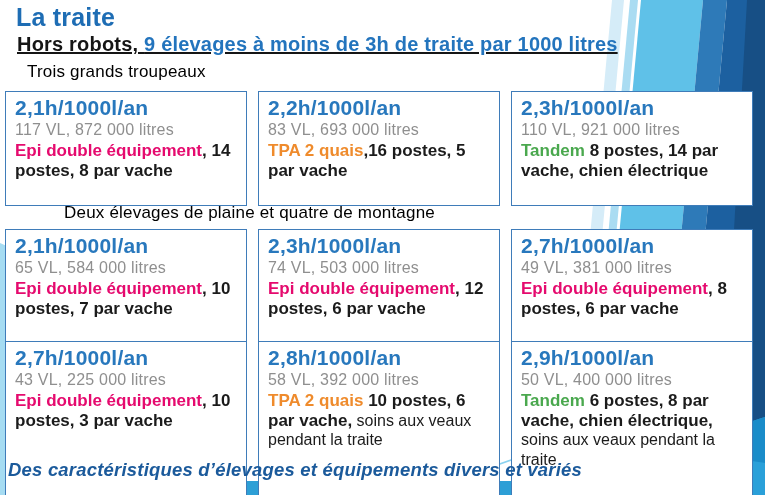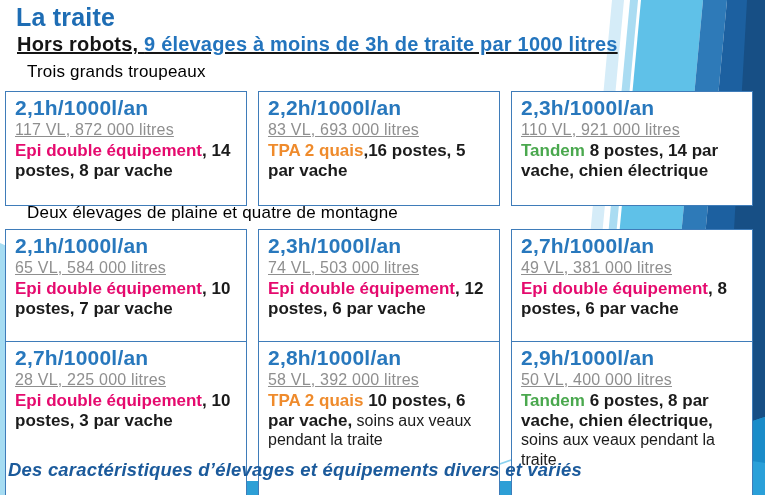--- a/index.html
+++ b/index.html
@@ -22,21 +22,21 @@
     font-size:20px;font-weight:bold;color:#151515;letter-spacing:0.2px;
     white-space:nowrap;
     text-decoration:underline;
   }
   .subtitle .hl{color:#2374bd;}
   .section-label{
     position:absolute;left:27px;
     font-size:17px;color:#000000;letter-spacing:0.2px;white-space:nowrap;
   }
   #section1-label{top:62px;}
-  #section2-label{top:203px;}
+  #section2-label{top:203px;margin-left:37px;}
 
   .card-row{position:absolute;left:5px;display:flex;gap:11px;}
   #row1{top:91px;}
   #row2{top:229px;}
   #row3{top:341px;}
 
   .card{
     width:242px;box-sizing:border-box;
     background:#ffffff;
     border:1.6px solid #3f7cb9;
@@ -45,21 +45,20 @@
     line-height:1.16;
   }
   #row3 .card{min-height:0;}
   .card-time{
     font-size:21px;font-weight:bold;color:#2878bd;letter-spacing:0.2px;
     margin-bottom:1px;
   }
   .card-stats{
     font-size:16px;color:#8f8f8f;letter-spacing:0.2px;
     margin-bottom:1px;
-    text-decoration:underline;
   }
   .card-body{font-size:17px;font-weight:bold;color:#1b1b1b;}
   .card-body .reg{font-weight:normal;font-size:16px;}
 
   .footer{
     position:absolute;left:8px;top:459px;
     font-size:18.5px;font-weight:bold;font-style:italic;color:#1b5a9b;
     letter-spacing:0.2px;white-space:nowrap;
   }
 </style>
@@ -125,21 +124,21 @@
       <div class="card">
         <div class="card-time">2,7h/1000l/an</div>
         <div class="card-stats">49 VL, 381 000 litres</div>
         <div class="card-body"><span style="color: rgb(229, 10, 110);">Epi double équipement</span><span>, </span><span>8 postes, 6 par vache</span><span class="reg"></span></div>
       </div>
     </div>
 
     <div id="row3" class="card-row">
       <div class="card">
         <div class="card-time">2,7h/1000l/an</div>
-        <div class="card-stats">28 VL, 225 000 litres</div>
+        <div class="card-stats">43 VL, 225 000 litres</div>
         <div class="card-body"><span style="color: rgb(229, 10, 110);">Epi double équipement</span><span>, </span><span>10 postes, 3 par vache</span><span class="reg"></span></div>
       </div>
       <div class="card">
         <div class="card-time">2,8h/1000l/an</div>
         <div class="card-stats">58 VL, 392 000 litres</div>
         <div class="card-body"><span style="color: rgb(239, 139, 44);">TPA 2 quais</span><span> </span><span>10 postes, 6 par vache,</span><span class="reg"> soins aux veaux pendant la traite</span></div>
       </div>
       <div class="card">
         <div class="card-time">2,9h/1000l/an</div>
         <div class="card-stats">50 VL, 400 000 litres</div>

